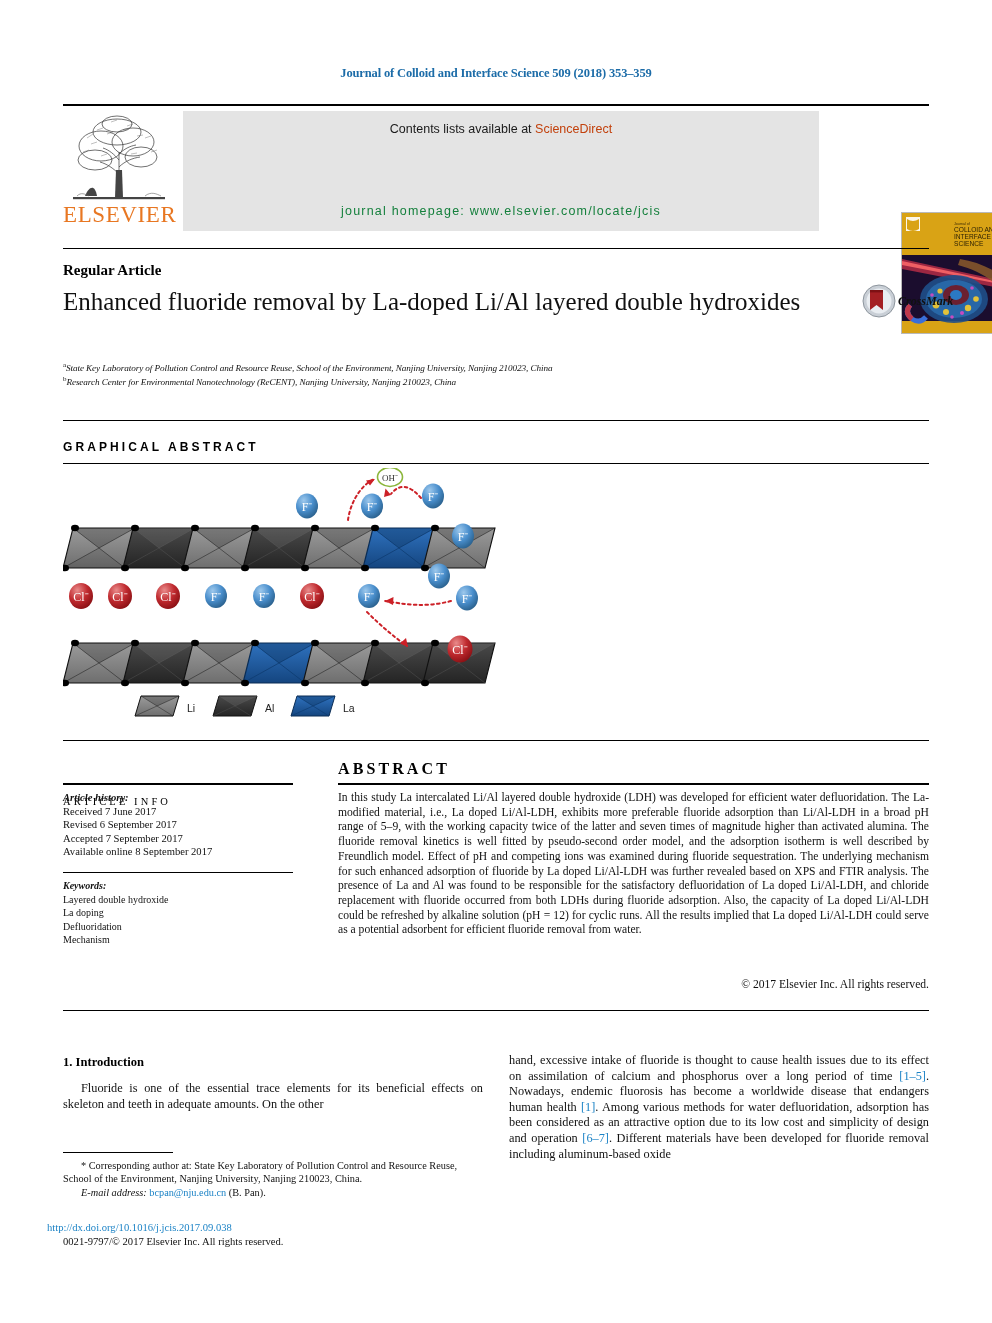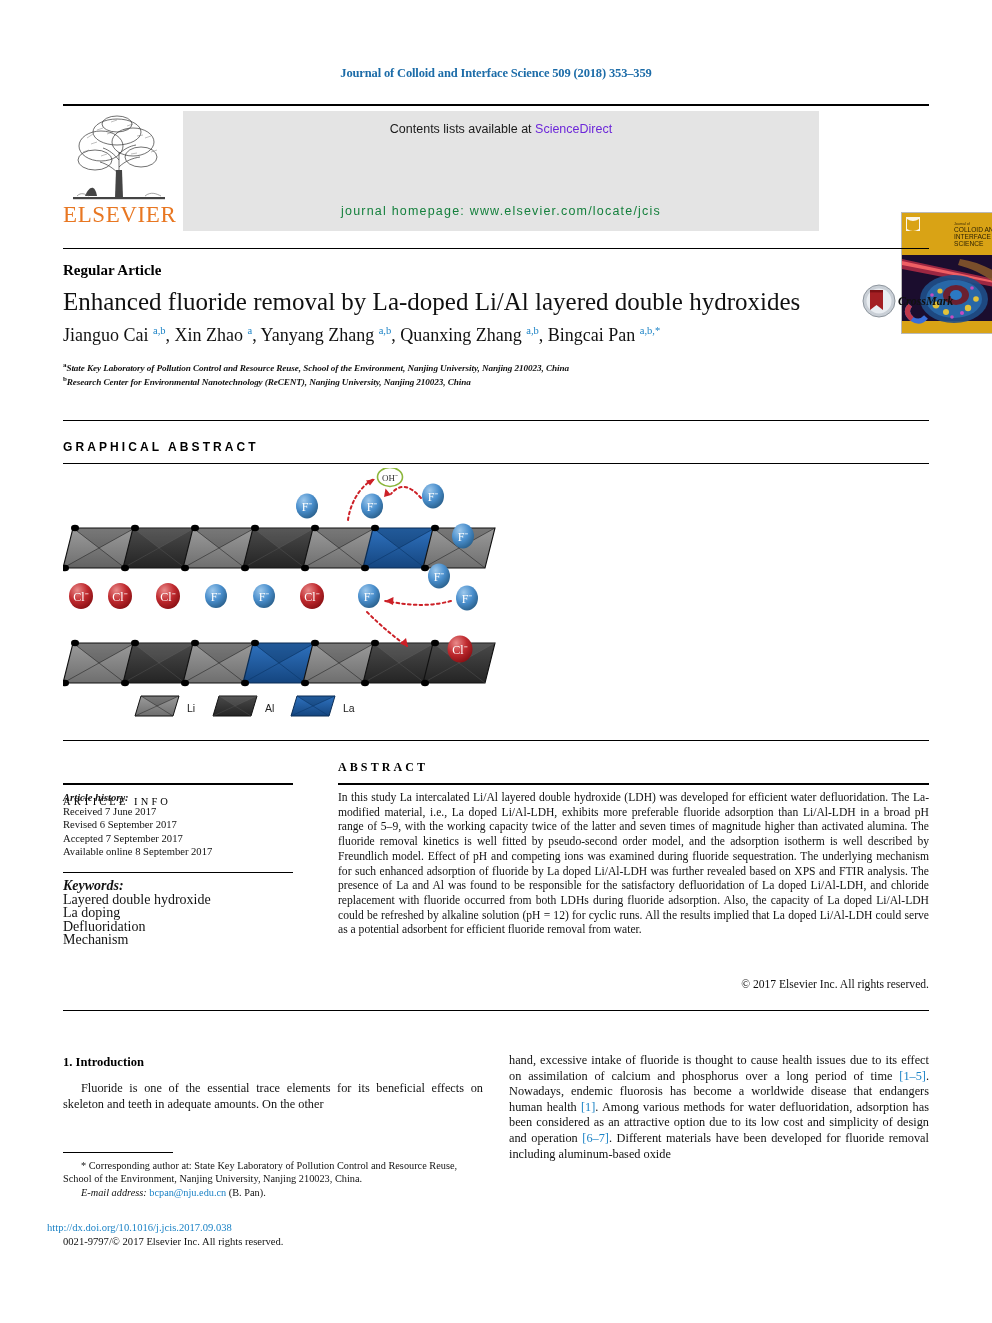--- a/index.html
+++ b/index.html
@@ -47,21 +47,21 @@
     letter-spacing:0.6px;
     color:#e87722;
   }
   .contents-line{
     position:absolute;left:120px;top:18px;width:636px;
     text-align:center;
     font-family:"Liberation Sans", sans-serif;
     font-size:12.5px;
     color:#1a1a1a;
   }
-  .contents-line .sd{color:#6d28d9;}
+  .contents-line .sd{color:#c2410c;}
   .journal-title{
     position:absolute;left:120px;top:43px;width:636px;
     text-align:center;
     font-family:"Liberation Serif", serif;
     font-size:30px;
     color:#101010;
     letter-spacing:0.2px;
   }
   .homepage-line{
     position:absolute;left:120px;top:100px;width:636px;
@@ -101,21 +101,21 @@
   }
   .authors{
     position:absolute;left:63px;top:325px;width:800px;
     font-family:"Liberation Serif", serif;
     font-size:18px;color:#111;
   }
   .authors sup{font-size:10.5px;color:#1c83c6;}
   .affil{
     position:absolute;left:63px;width:800px;
     font-family:"Liberation Serif", serif;
-    font-style:italic;font-weight:bold;
+    font-style:italic;font-weight:normal;
     font-size:9.2px;color:#111;letter-spacing:-0.1px;
   }
   .affil sup{font-style:normal;font-size:7px;}
   .affil.a{top:361px;}
   .affil.b{top:375px;}
 
   
   .ga-rule-top{position:absolute;left:63px;top:420px;width:866px;height:1px;background:#000;}
   .ga-head{
     position:absolute;left:63px;top:440px;
@@ -136,28 +136,28 @@
   .info-block{
     position:absolute;left:63px;top:791px;width:240px;
     font-family:"Liberation Serif", serif;
     font-size:10.6px;line-height:13.6px;color:#111;
   }
   .info-block .ital{font-style:italic;font-weight:bold;}
   .info-rule2{position:absolute;left:63px;top:872px;width:230px;height:1px;background:#000;}
   .kw-block{
     position:absolute;left:63px;top:879px;width:240px;
     font-family:"Liberation Serif", serif;
-    font-size:14px;line-height:13.6px;color:#111;
+    font-size:10px;line-height:13.6px;color:#111;
   }
   .kw-block .ital{font-style:italic;font-weight:bold;}
 
   .abs-head{
     position:absolute;left:338px;top:760px;
     font-family:"Liberation Serif", serif;
-    font-weight:bold;font-size:12px;letter-spacing:3.1px;
+    font-weight:bold;font-size:16px;letter-spacing:3.1px;
   }
   .abs-rule{position:absolute;left:338px;top:783px;width:591px;height:2px;background:#000;}
   .abs-body{
     position:absolute;left:338px;top:791px;width:591px;
     font-family:"Liberation Serif", serif;
     font-size:11.6px;line-height:14.7px;
     text-align:justify;color:#111;
   }
   .abs-copy{
     position:absolute;left:338px;top:978px;width:591px;
@@ -293,21 +293,20 @@
   <div class="crossmark">
     <svg width="34" height="34" viewBox="0 0 34 34">
       <circle cx="17" cy="17" r="16" fill="#c9cfd6" stroke="#8e969e" stroke-width="1"></circle>
       <circle cx="17" cy="17" r="12.5" fill="#e9edf1"></circle>
       <path d="M8 6 h13 v20 l-6.5 -5 l-6.5 5 z" fill="#a41f23"></path>
       <path d="M8 6 h13 v2.4 h-13 z" fill="#7d1114"></path>
     </svg>
     <div class="cm-label">CrossMark</div>
   </div>
 
-  <div class="authors">Jianguo Cai <sup>a,b</sup>, Xin Zhao <sup>a</sup>, Yanyang Zhang <sup>a,b</sup>, Quanxing Zhang <sup>a,b</sup>, Bingcai Pan <sup>a,b,</sup><sup>*</sup></div>
   <div class="affil a"><sup>a</sup><span>State Key Laboratory of Pollution Control and Resource Reuse, School of the Environment, Nanjing University, Nanjing 210023, China</span></div>
   <div class="affil b"><sup>b</sup><span>Research Center for Environmental Nanotechnology (ReCENT), Nanjing University, Nanjing 210023, China</span></div>
 
   <div class="ga-rule-top"></div>
   <div class="ga-head">GRAPHICAL ABSTRACT</div>
   <div class="ga-rule-bot"></div>
 
   <div class="ga-art">
     <svg width="500" height="265" viewBox="0 0 500 265">
       <defs>

